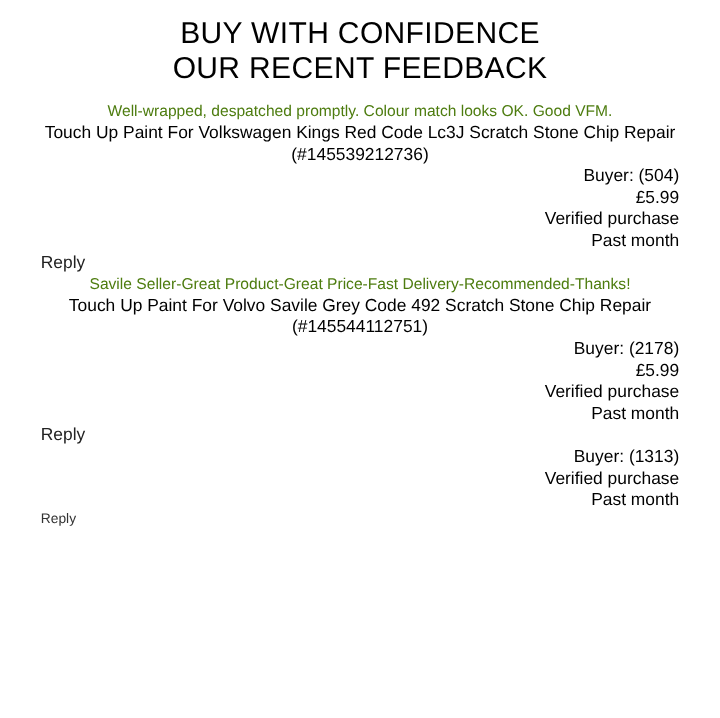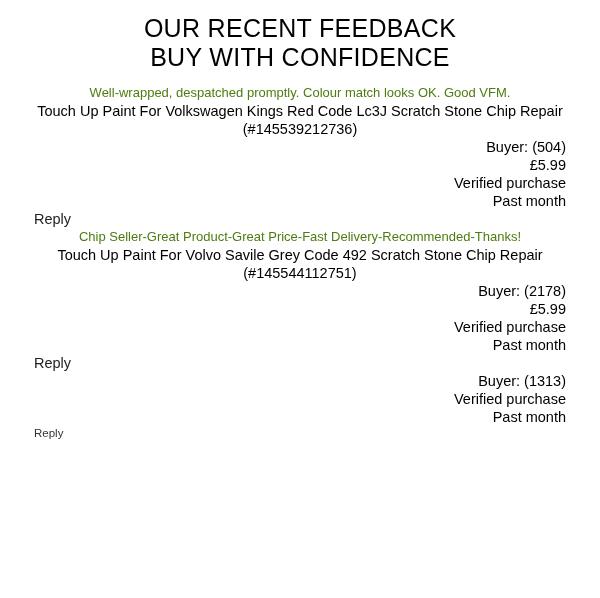--- a/index.html
+++ b/index.html
@@ -73,38 +73,38 @@
     line-height: 15px;
     color: #333;
   }
 </style>
 </head>
 <body>
 
 <div class="page">
 
   <div class="heading">
+    <span class="heading-line">BUY WITH CONFIDENCE</span>
     <span class="heading-line">OUR RECENT FEEDBACK</span>
-    <span class="heading-line">BUY WITH CONFIDENCE</span>
   </div>
 
   <div class="feedback-list">
 
     <div class="feedback-item">
       <p class="fb-comment">Well-wrapped, despatched promptly. Colour match looks OK. Good VFM.</p>
       <p class="fb-title">Touch Up Paint For Volkswagen Kings Red Code Lc3J Scratch Stone Chip Repair (#145539212736)</p>
       <p class="fb-line">Buyer: (504)</p>
       <p class="fb-line">£5.99</p>
       <p class="fb-line">Verified purchase</p>
       <p class="fb-line">Past month</p>
       <p class="fb-reply">Reply</p>
     </div>
 
     <div class="feedback-item">
-      <p class="fb-comment">Chip Seller-Great Product-Great Price-Fast Delivery-Recommended-Thanks!</p>
+      <p class="fb-comment">Savile Seller-Great Product-Great Price-Fast Delivery-Recommended-Thanks!</p>
       <p class="fb-title">Touch Up Paint For Volvo Savile Grey Code 492 Scratch Stone Chip Repair (#145544112751)</p>
       <p class="fb-line">Buyer:  (2178)</p>
       <p class="fb-line">£5.99</p>
       <p class="fb-line">Verified purchase</p>
       <p class="fb-line">Past month</p>
       <p class="fb-reply">Reply</p>
     </div>
 
     <div class="feedback-item">
       <p class="fb-line">Buyer: (1313)</p>

